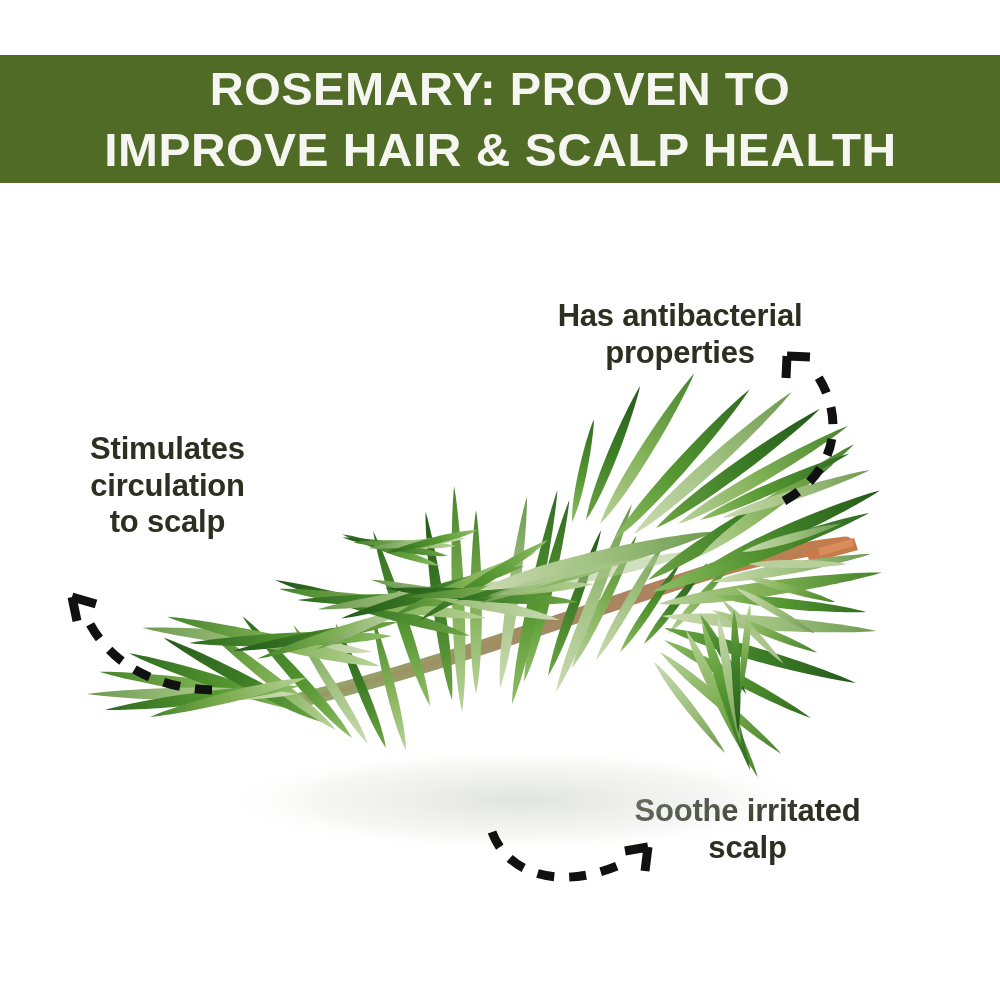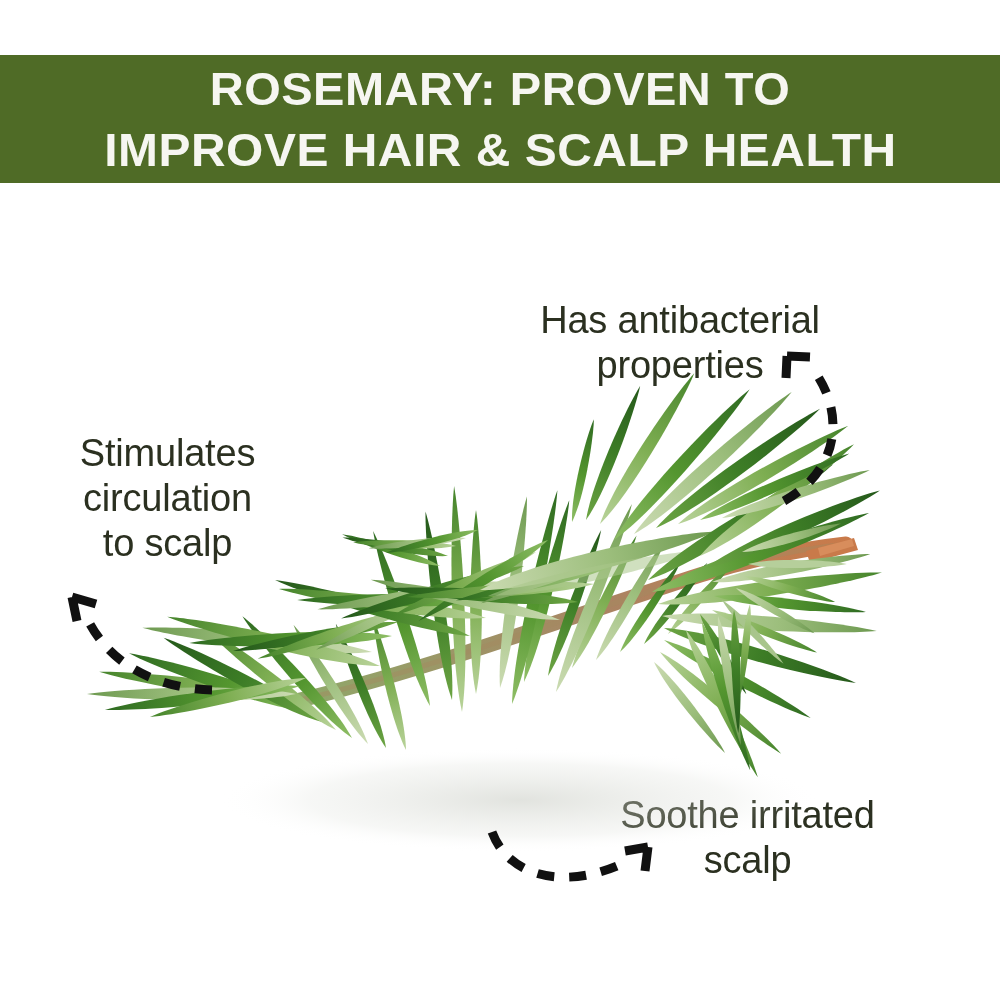--- a/index.html
+++ b/index.html
@@ -50,22 +50,22 @@
   #banner-line-2 {
     font-size: 47px;
     transform: scaleX(1.02);
   }
 
   
   .callout {
     position: absolute;
     color: #2B3020;
     font-family: "Liberation Sans", sans-serif;
-    font-weight: normal;
-    font-size: 38px;
+    font-weight: bold;
+    font-size: 31px;
     line-height: 1.18;
     text-align: center;
     white-space: pre-line;
     letter-spacing: -0.2px;
   }
   #callout-antibacterial {
     left: 500px;
     top: 298px;
     width: 360px;
   }

